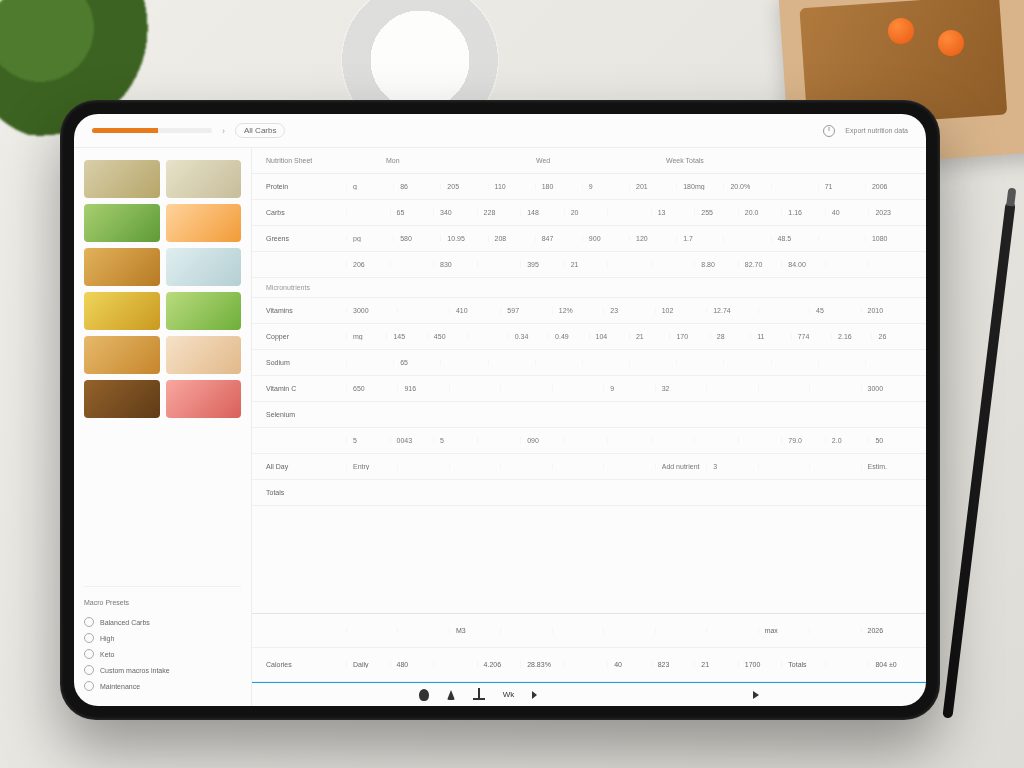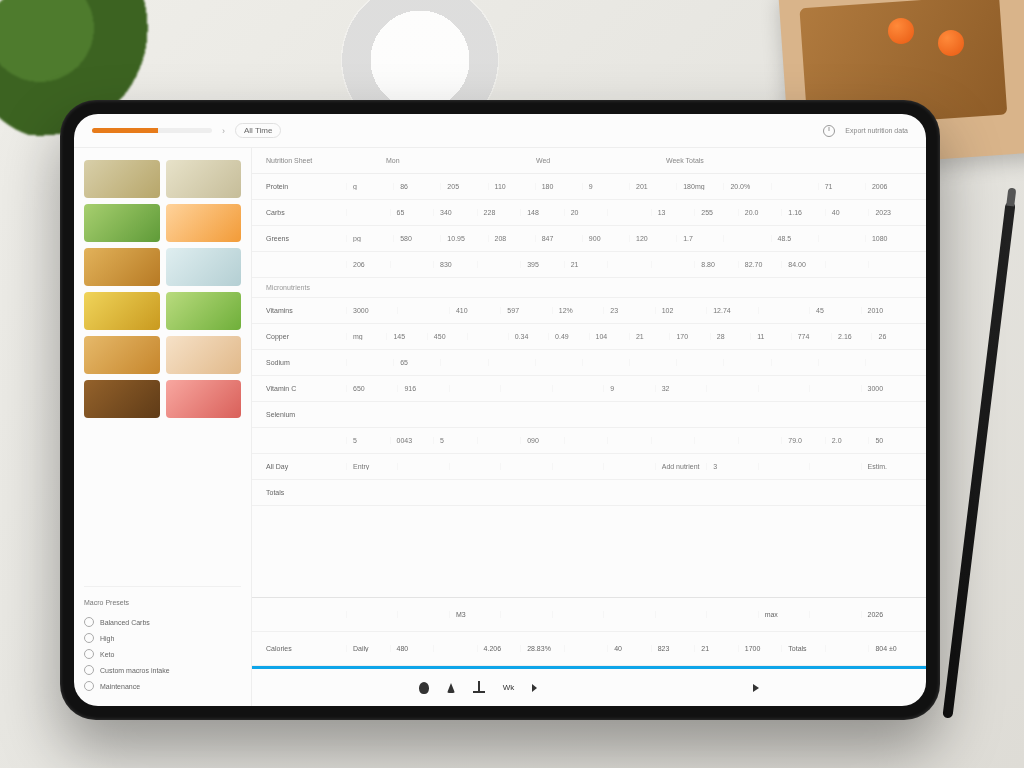--- a/index.html
+++ b/index.html
@@ -66,21 +66,21 @@
   .row.sub{min-height:26px;}
   .row .label{width:80px;color:#666;}
   .row .cells{flex:1;display:flex;gap:0;}
   .row .cells span{flex:1;min-width:0;white-space:nowrap;overflow:hidden;text-overflow:clip;color:#777;border-left:1px solid #f6f6f6;padding-left:6px;}
   .section-row{font-size:7px;color:#999;padding:6px 14px;border-bottom:1px solid #f0f0f0;}
 
   .summary{border-top:1px solid #e3e3e3;}
   .summary .row{min-height:34px;}
   .summary .cells span{color:#666;}
 
-  .bottombar{height:40px;border-top:3px solid #0ea5e9;display:flex;align-items:center;justify-content:center;gap:18px;}
+  .bottombar{height:24px;border-top:1px solid #0ea5e9;display:flex;align-items:center;justify-content:center;gap:18px;}
   .bicon{width:12px;height:12px;color:#555;position:relative;}
   .apple{width:10px;height:12px;background:#333;border-radius:50% 50% 45% 45%;}
   .flame{width:0;height:0;border-left:4px solid transparent;border-right:4px solid transparent;border-bottom:10px solid #333;border-radius:2px;}
   .scale{width:12px;height:10px;border-bottom:2px solid #333;position:relative;}
   .scale::before{content:"";position:absolute;left:5px;top:-2px;width:2px;height:10px;background:#333;}
   .txt-icon{font-size:8px;color:#333;}
   .chev{width:0;height:0;border-top:4px solid transparent;border-bottom:4px solid transparent;}
   .chev.r{border-left:5px solid #333;}
   .play{width:0;height:0;border-top:4px solid transparent;border-bottom:4px solid transparent;border-left:6px solid #333;}
 </style>
@@ -95,21 +95,21 @@
 <div class="stylus"></div>
 
 <div class="tablet">
   <div class="screen">
 
     <div class="topbar">
       <div class="progress">
           <div></div>
         </div>
       <span style="color:#aaa;font-size:9px;">›</span>
-      <span class="tab-chip">All Time</span>
+      <span class="tab-chip">All Carbs</span>
       <div class="spacer"></div>
       <span class="clock-icon"></span>
       <span class="top-link">Export nutrition data</span>
     </div>
 
     <div class="content">
       <div class="sidebar">
         <div class="thumbs">
           <div class="thumb th-a"></div>
           <div class="thumb th-b"></div>

